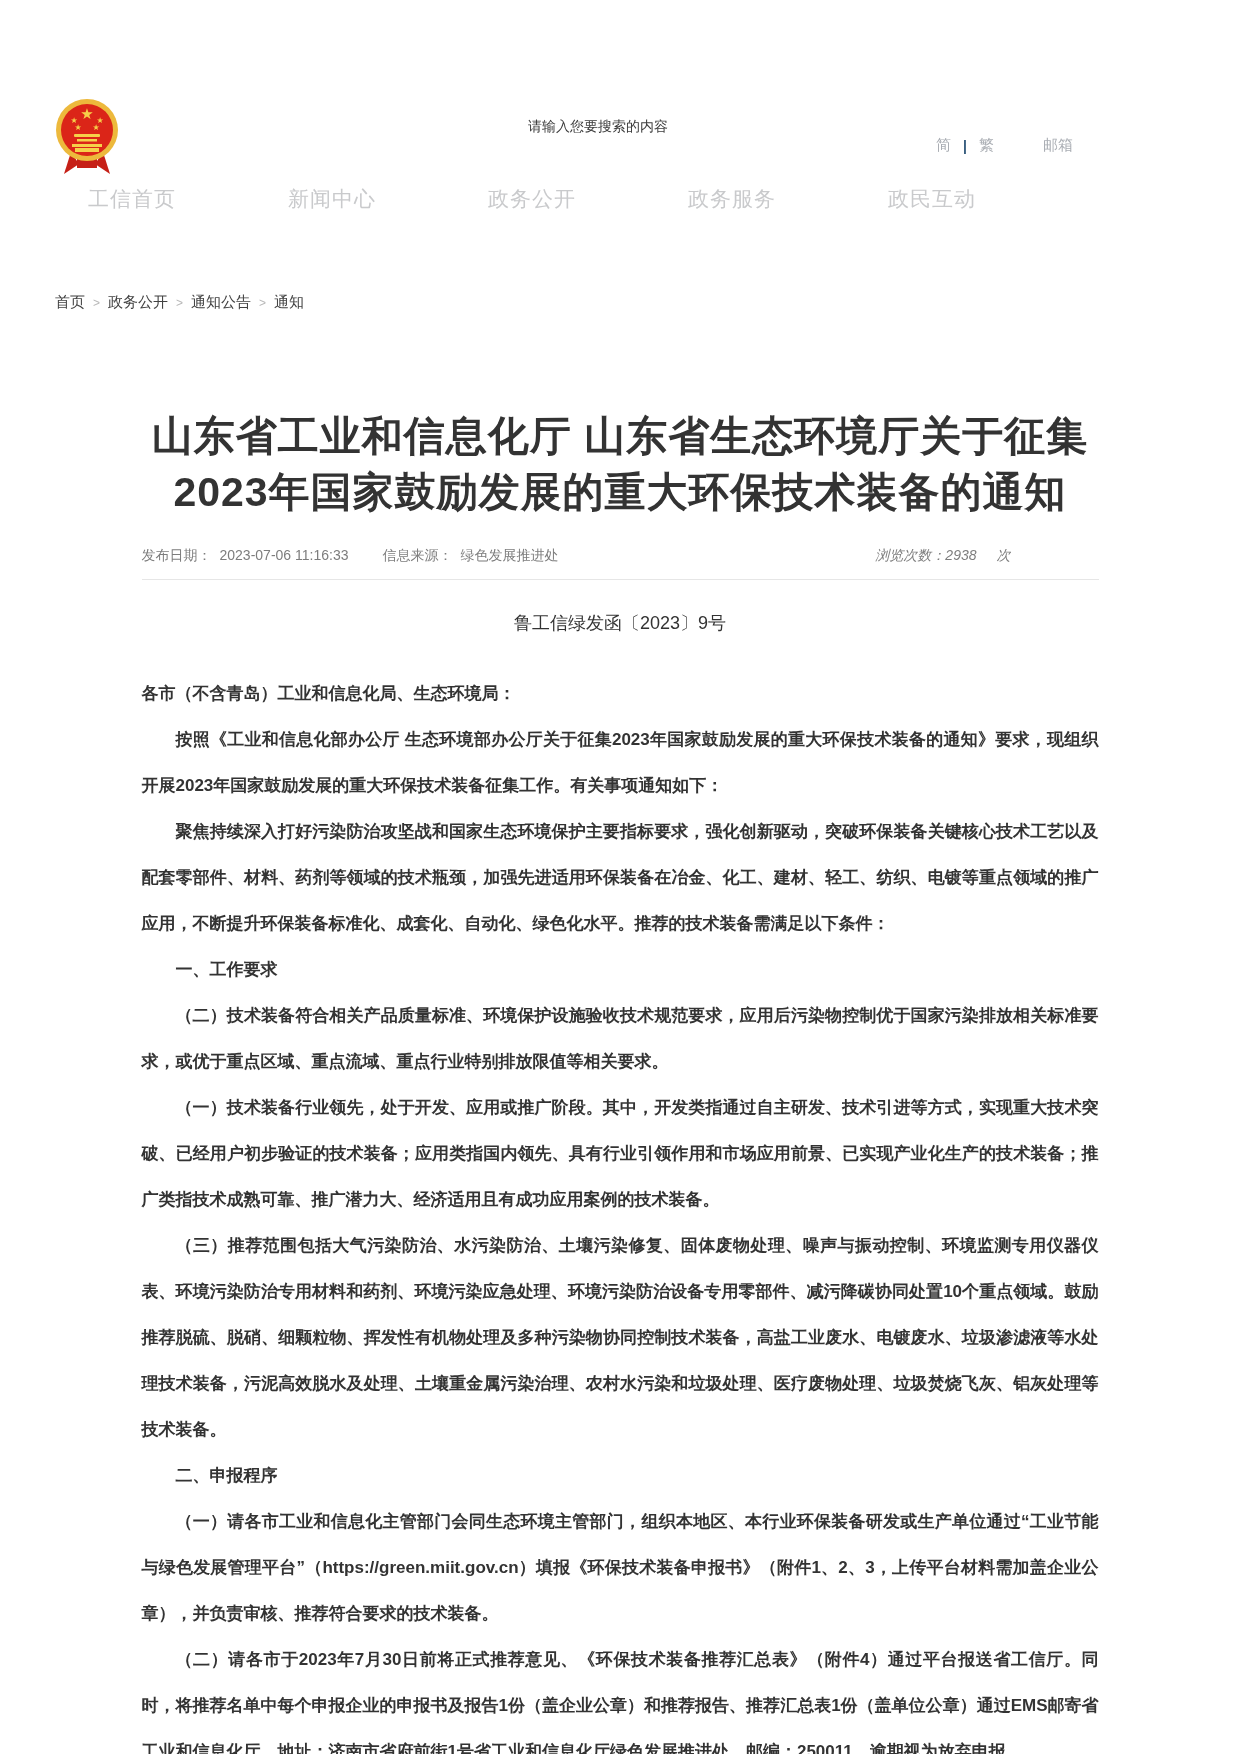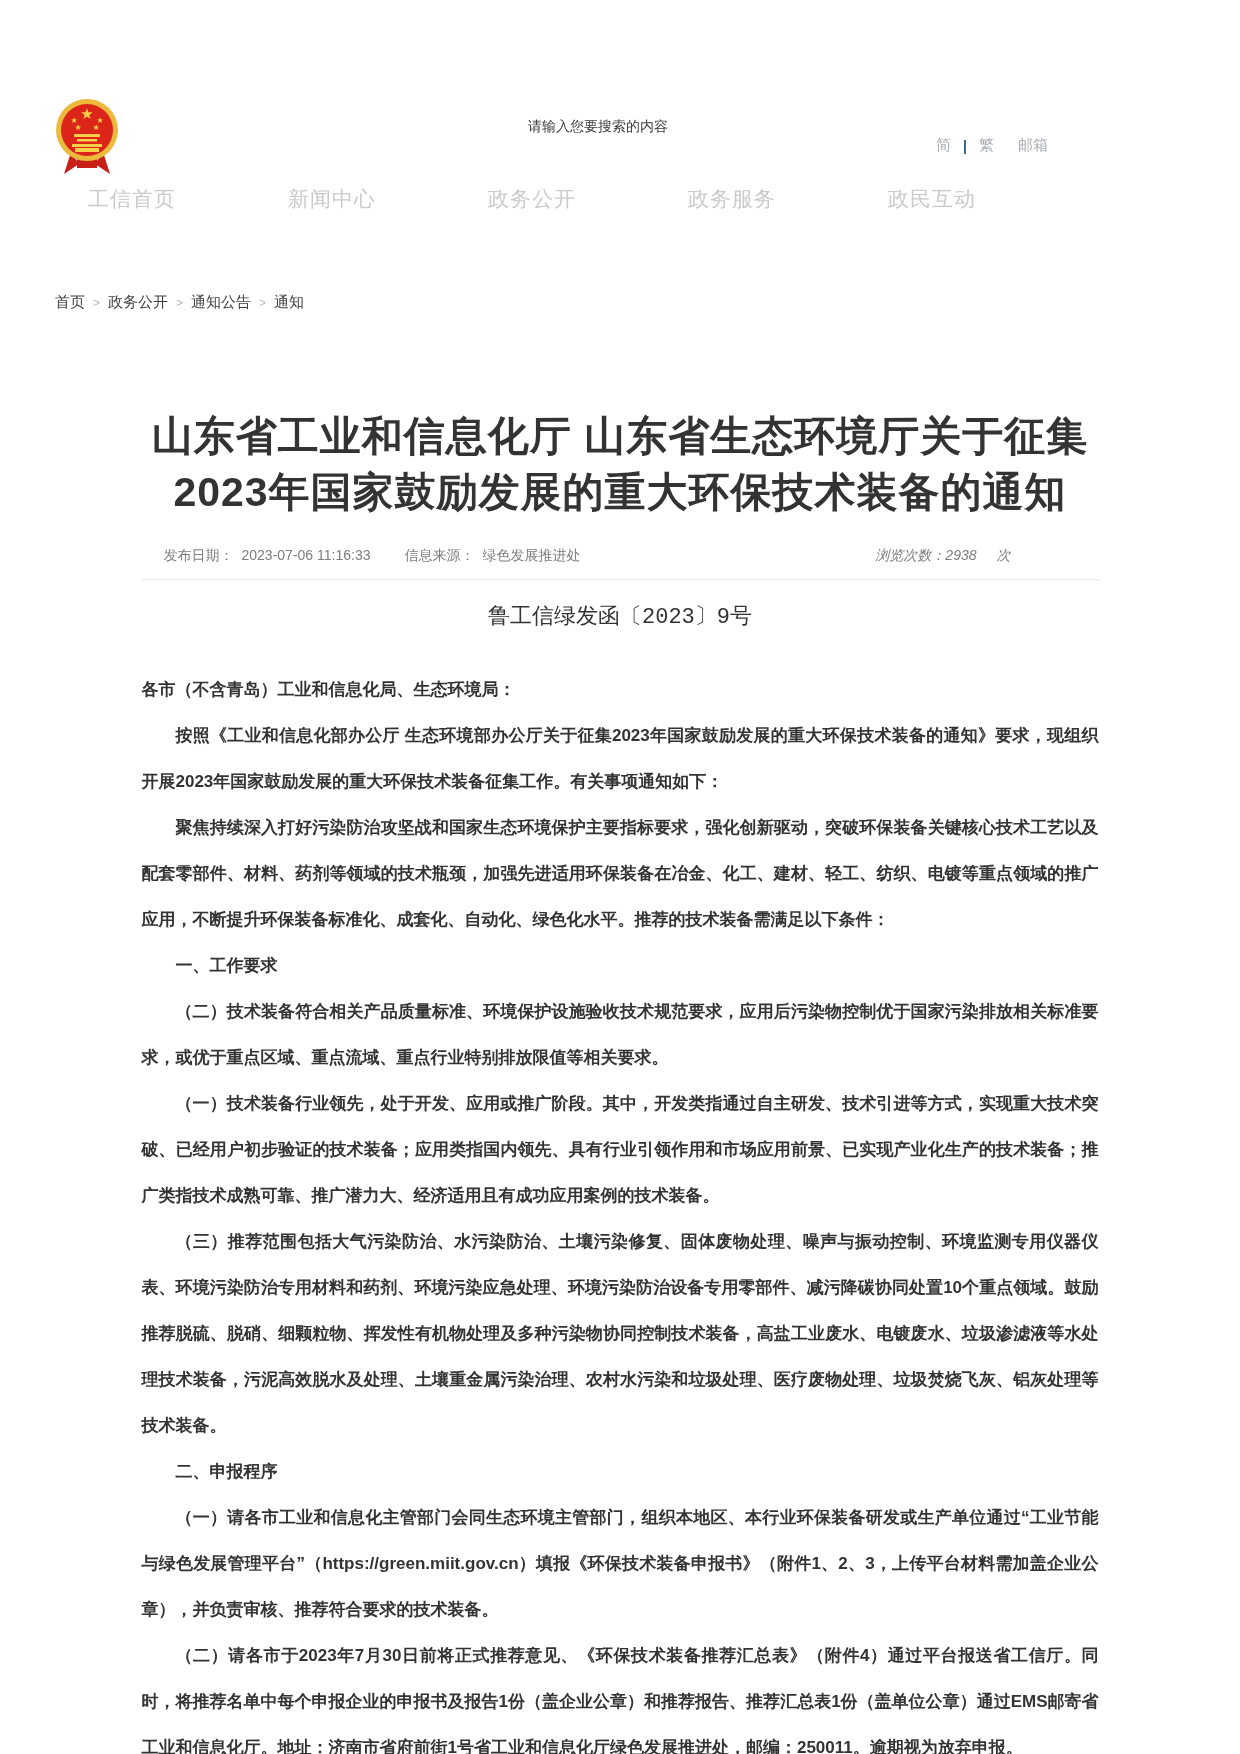--- a/index.html
+++ b/index.html
@@ -18,21 +18,21 @@
     font-size:14px; color:#333;
     font-family:"Liberation Sans","DejaVu Sans",sans-serif;
   }
   .search-input::placeholder { color:#3c3c3c; opacity:1; }
   .lang-bar {
     position:absolute; left:936px; top:136px; width:250px;
     display:flex; align-items:center; font-size:15px; color:#a9adb3;
   }
   .lang-item { cursor:pointer; }
   .lang-divider { color:#2e5679; font-weight:bold; margin:0 12px; font-size:14px; }
-  .mailbox { margin-left:24px; }
+  .mailbox { margin-left:49px; }
   
   .nav { padding-left:88px; height:62px; display:flex; align-items:flex-start; }
   .nav-item {
     width:200px; font-size:21px; color:#c9cacc; letter-spacing:1px; cursor:pointer;
   }
   
   .breadcrumb {
     padding:46px 0 0 55px; display:flex; align-items:center; gap:8px;
     font-size:15px; color:#424242;
   }
@@ -40,28 +40,28 @@
   .crumb-sep { color:#b8b8b8; font-size:12px; }
   
   .main { width:957px; margin:0 auto; }
   .title {
     margin-top:96px; text-align:center;
     font-size:41px; line-height:56px; font-weight:bold; color:#333;
     letter-spacing:1px;
   }
   .meta-row {
     display:flex; justify-content:space-between; align-items:center;
-    margin-top:27px; font-size:14px; color:#7d7d7d;margin-left:22px;
+    margin-top:27px; font-size:14px; color:#7d7d7d;
   }
   .meta-left span { margin-right:8px; }
   .meta-src { margin-left:26px; }
   .meta-right { margin-right:88px;font-style:italic; }
   .views-unit { margin-left:20px; }
   .meta-divider { border-bottom:1px solid #e6e6e6; margin-top:14px; }
-  .doc-number { text-align:center; font-size:22px; color:#333; margin-top:21px;font-family:Liberation Mono, monospace; }
+  .doc-number { text-align:center; font-size:18px; color:#333; margin-top:31px; }
   .body { margin-top:36px; font-size:17px; line-height:46px; color:#333; text-align:justify; }
   .para { text-indent:2em;font-weight:bold; }
   .para.no-indent { text-indent:0; }
 </style>
 </head>
 <body>
 
 <div class="header">
   <svg class="logo" viewBox="0 0 64 86">
     <path d="M16 60 L9 82 L24 72 Z" fill="#c62017"></path>

